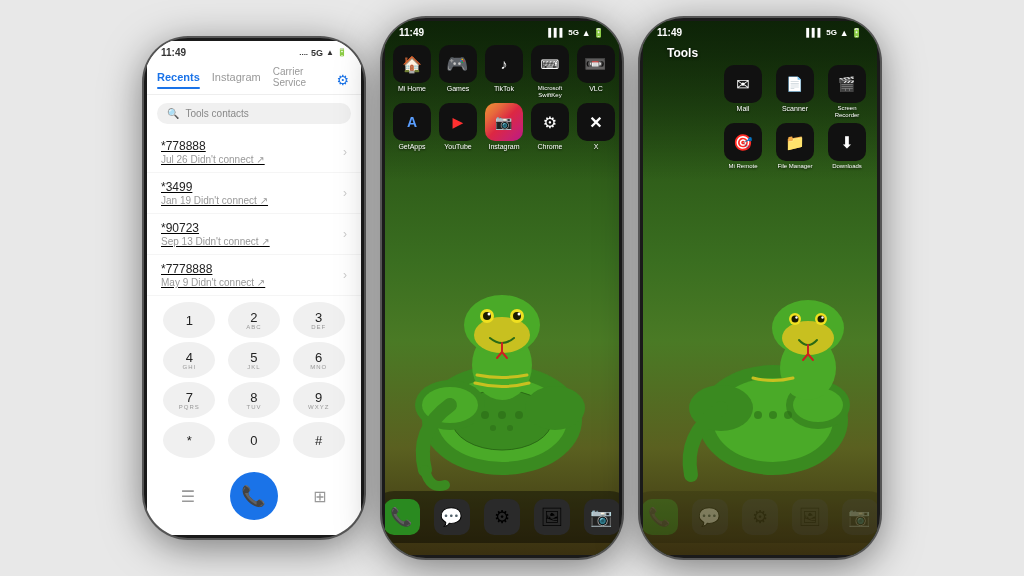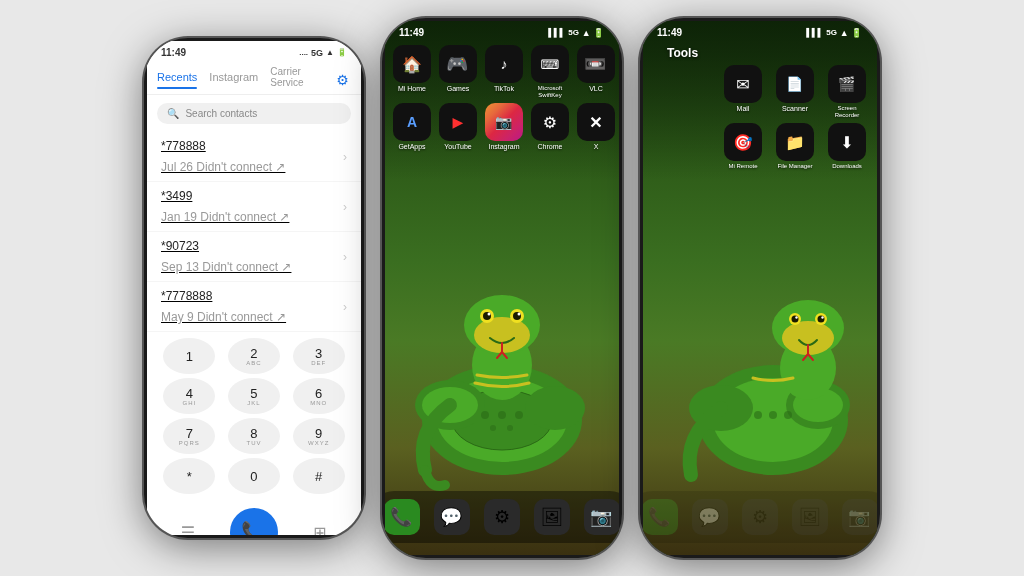--- a/index.html
+++ b/index.html
@@ -78,21 +78,21 @@
     .status-icons { display: flex; gap: 3px; align-items: center; font-size: 8px; }
     .dialer-tab {
       font-size: 11px;
       padding-bottom: 6px;
       color: #999;
       cursor: pointer;
       position: relative;
     }
     .dialer-tab.active {
       color: #1a73e8;
-      font-weight: 400;
+      font-weight: 700;
     }
     .dialer-tab.active::after {
       content: '';
       position: absolute;
       bottom: 0; left: 0; right: 0;
       height: 2px;
       background: #1a73e8;
       border-radius: 2px;
     }
     .dialer-settings-icon {
@@ -122,21 +122,21 @@
     }
     .call-item {
       display: flex;
       align-items: center;
       padding: 7px 14px;
       border-bottom: 1px solid #f5f5f5;
       cursor: pointer;
     }
     .call-info { flex: 1; text-decoration: underline; }
     .call-number { font-size: 12px; font-weight: 500; color: #222; }
-    .call-detail { font-size: 12px; color: #999; margin-top: 7px; }
+    .call-detail { font-size: 10px; color: #999; margin-top: 1px; }
     .call-arrow { color: #ccc; font-size: 12px; }
 
     
     .keypad {
       padding: 6px 10px;
       background: #fff;
     }
     .keypad-row {
       display: flex;
       justify-content: space-around;
@@ -278,21 +278,21 @@
         <span>Instagram</span>
       </div>
       <div class="dialer-tab" style="margin-left:12px;font-size:10px;">
         <span>Carrier Service</span>
       </div>
       <div class="dialer-settings-icon">⚙</div>
     </div>
 
     <div class="search-bar">
       <span>🔍</span>
-      <span>Search contacts</span>
+      <span>Tools contacts</span>
     </div>
 
     <div class="recent-calls">
       <div class="call-item">
         <div class="call-info">
           <div class="call-number">*778888</div>
           <div class="call-detail">Jul 26 Didn't connect ↗</div>
         </div>
         <span class="call-arrow">›</span>
       </div>

